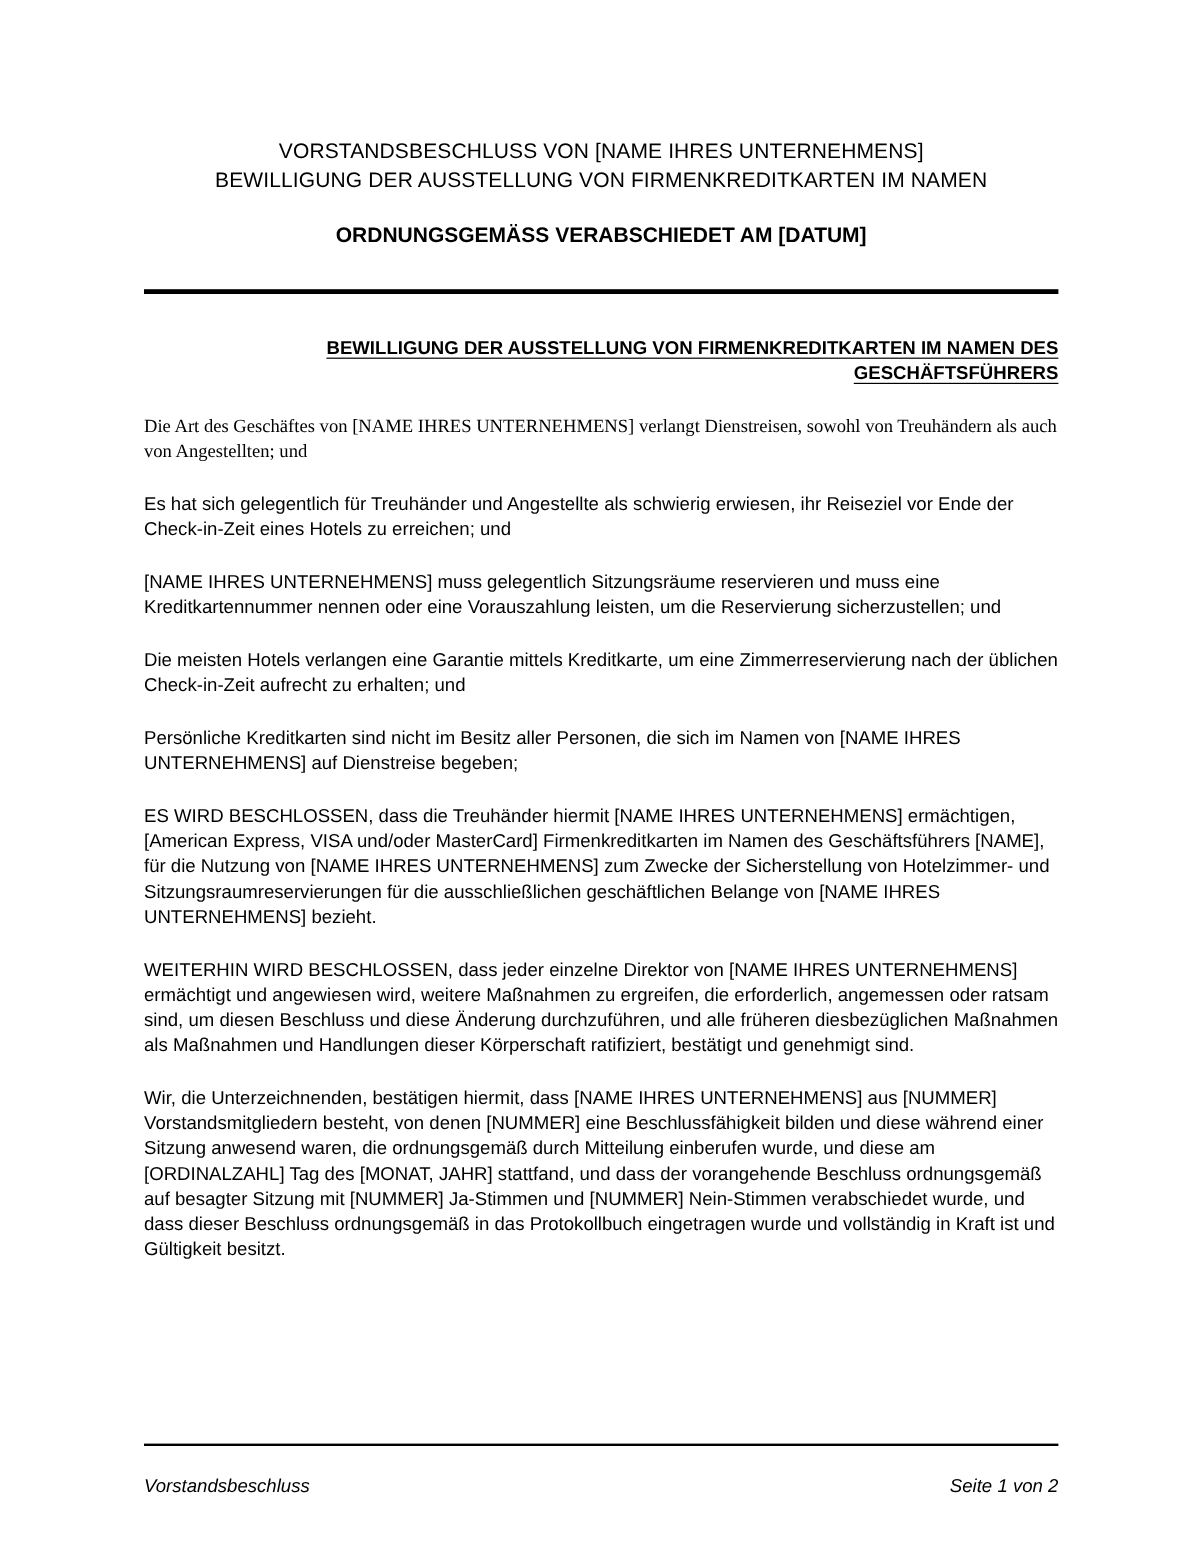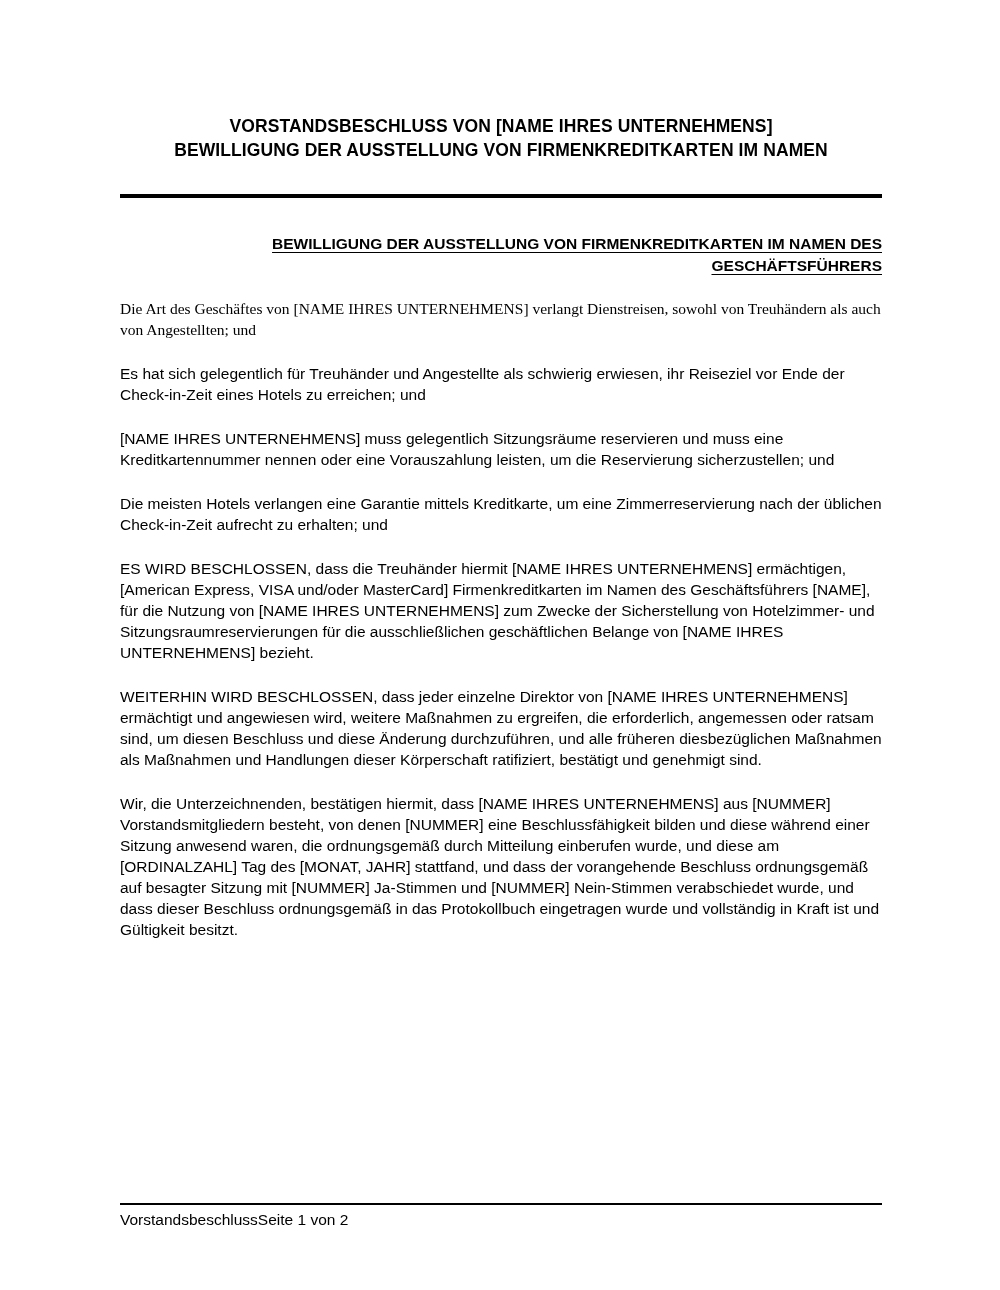--- a/index.html
+++ b/index.html
@@ -14,21 +14,21 @@
     overflow: hidden;
   }
   .content {
     position: absolute;
     left: 120px;
     right: 118px;
     top: 115px;
   }
   .title-block {
     text-align: center;
-    font-weight: bold;
+    font-weight: normal;
     font-size: 17.5px;
     line-height: 23.5px;
     letter-spacing: 0.1px;
   }
   .subtitle {
     text-align: center;
     font-weight: bold;
     font-size: 17.5px;
     line-height: 23.5px;
     margin-top: 23px;
@@ -55,47 +55,51 @@
   .body-text p:first-child {
     margin-top: 22px;
     font-family: Liberation Serif, serif;
   }
   .footer {
     position: absolute;
     left: 120px;
     right: 118px;
     top: 1203px;
     border-top: 2px solid #000000;
-    padding-top: 5px;
+    padding-top: 24px;
     display: flex;
+    justify-content: space-between;
     font-size: 15.5px;
     line-height: 20px;
+    font-style: italic;
   }
 </style>
 </head>
 <body>
 
 <div class="page">
   <div class="content">
 
     <div class="title-block">
       <div>VORSTANDSBESCHLUSS VON [NAME IHRES UNTERNEHMENS]</div>
       <div>BEWILLIGUNG DER AUSSTELLUNG VON FIRMENKREDITKARTEN IM NAMEN</div>
     </div>
 
+    <div class="subtitle">ORDNUNGSGEMÄSS VERABSCHIEDET AM [DATUM]</div>
 
     <div class="rule-thick"></div>
 
     <div class="section-heading">BEWILLIGUNG DER AUSSTELLUNG VON FIRMENKREDITKARTEN IM NAMEN DES GESCHÄFTSFÜHRERS</div>
 
     <div class="body-text">
       <p>Die Art des Geschäftes von [NAME IHRES UNTERNEHMENS] verlangt Dienstreisen, sowohl von Treuhändern als auch von Angestellten; und</p>
       <p>Es hat sich gelegentlich für Treuhänder und Angestellte als schwierig erwiesen, ihr Reiseziel vor Ende der Check-in-Zeit eines Hotels zu erreichen; und</p>
       <p>[NAME IHRES UNTERNEHMENS] muss gelegentlich Sitzungsräume reservieren und muss eine Kreditkartennummer nennen oder eine Vorauszahlung leisten, um die Reservierung sicherzustellen; und</p>
       <p>Die meisten Hotels verlangen eine Garantie mittels Kreditkarte, um eine Zimmerreservierung nach der üblichen Check-in-Zeit aufrecht zu erhalten; und</p>
+      <p>Persönliche Kreditkarten sind nicht im Besitz aller Personen, die sich im Namen von [NAME IHRES UNTERNEHMENS] auf Dienstreise begeben;</p>
       <p>ES WIRD BESCHLOSSEN, dass die Treuhänder hiermit [NAME IHRES UNTERNEHMENS] ermächtigen, [American Express, VISA und/oder MasterCard] Firmenkreditkarten im Namen des Geschäftsführers [NAME], für die Nutzung von [NAME IHRES UNTERNEHMENS] zum Zwecke der Sicherstellung von Hotelzimmer- und Sitzungsraumreservierungen für die ausschließlichen geschäftlichen Belange von [NAME IHRES UNTERNEHMENS] bezieht.</p>
       <p>WEITERHIN WIRD BESCHLOSSEN, dass jeder einzelne Direktor von [NAME IHRES UNTERNEHMENS] ermächtigt und angewiesen wird, weitere Maßnahmen zu ergreifen, die erforderlich, angemessen oder ratsam sind, um diesen Beschluss und diese Änderung durchzuführen, und alle früheren diesbezüglichen Maßnahmen als Maßnahmen und Handlungen dieser Körperschaft ratifiziert, bestätigt und genehmigt sind.</p>
       <p>Wir, die Unterzeichnenden, bestätigen hiermit, dass [NAME IHRES UNTERNEHMENS] aus [NUMMER] Vorstandsmitgliedern besteht, von denen [NUMMER] eine Beschlussfähigkeit bilden und diese während einer Sitzung anwesend waren, die ordnungsgemäß durch Mitteilung einberufen wurde, und diese am [ORDINALZAHL] Tag des [MONAT, JAHR] stattfand, und dass der vorangehende Beschluss ordnungsgemäß auf besagter Sitzung mit [NUMMER] Ja-Stimmen und [NUMMER] Nein-Stimmen verabschiedet wurde, und dass dieser Beschluss ordnungsgemäß in das Protokollbuch eingetragen wurde und vollständig in Kraft ist und Gültigkeit besitzt.</p>
     </div>
 
   </div>
 
   <div class="footer">
     <span>Vorstandsbeschluss</span>
     <span>Seite 1 von 2</span>

